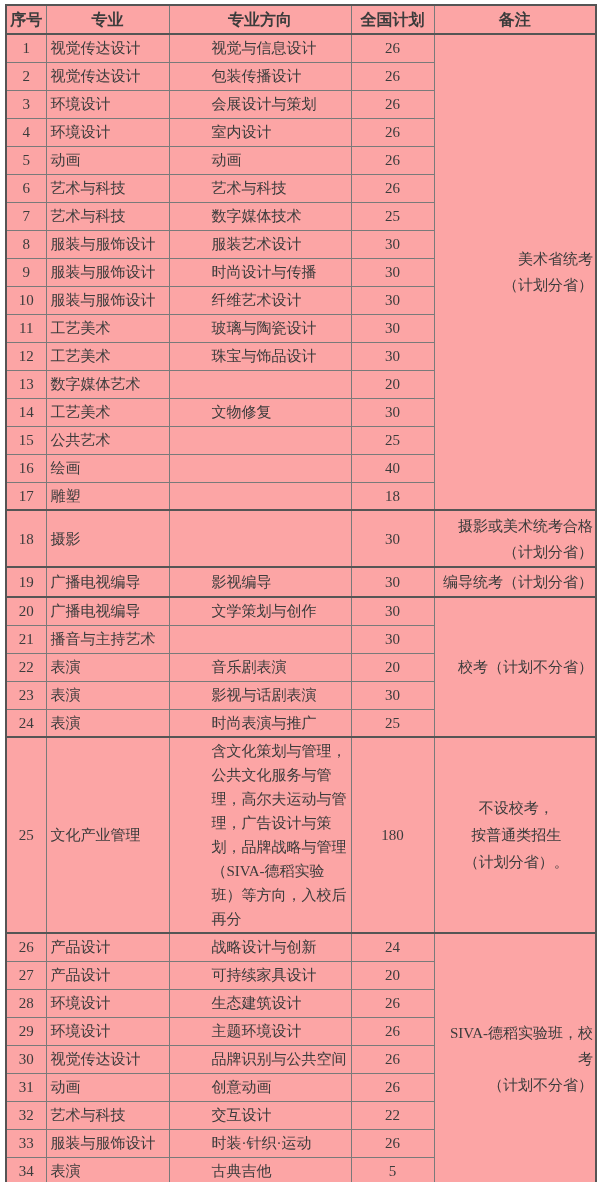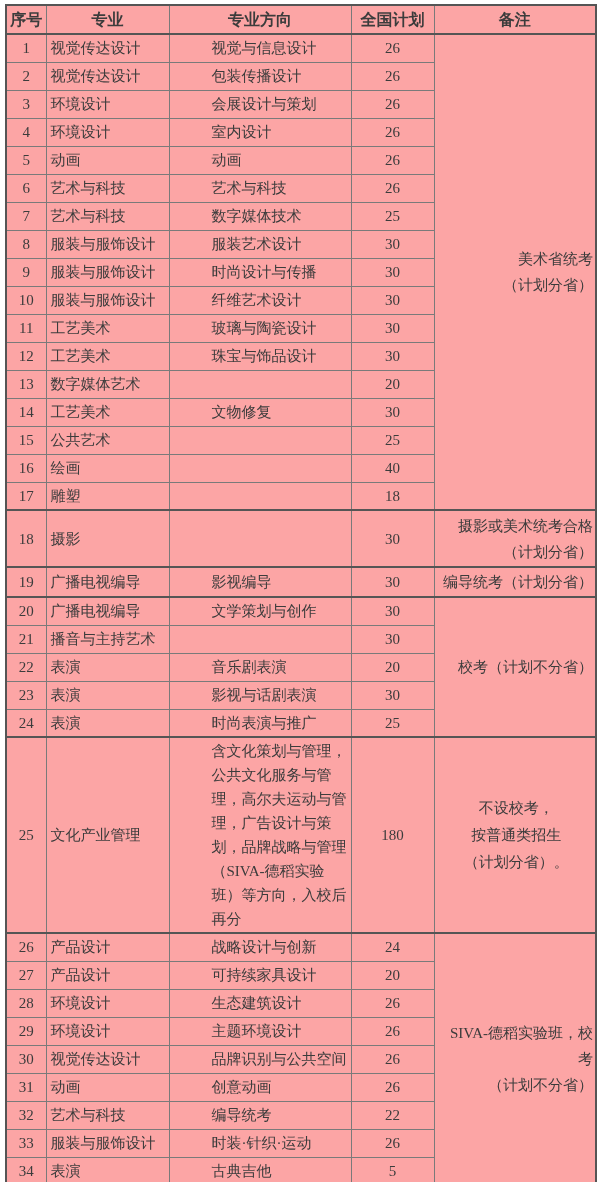--- a/index.html
+++ b/index.html
@@ -286,21 +286,21 @@
   </tr>
       <tr>
     <td class="cell-no">31</td>
     <td class="cell-major">动画</td>
     <td class="cell-dir">创意动画</td>
     <td class="cell-plan">26</td>
   </tr>
       <tr>
     <td class="cell-no">32</td>
     <td class="cell-major">艺术与科技</td>
-    <td class="cell-dir">编导统考</td>
+    <td class="cell-dir">交互设计</td>
     <td class="cell-plan">22</td>
   </tr>
       <tr>
     <td class="cell-no">33</td>
     <td class="cell-major">服装与服饰设计</td>
     <td class="cell-dir">时装·针织·运动</td>
     <td class="cell-plan">26</td>
   </tr>
       <tr class="gend">
     <td class="cell-no">34</td>

